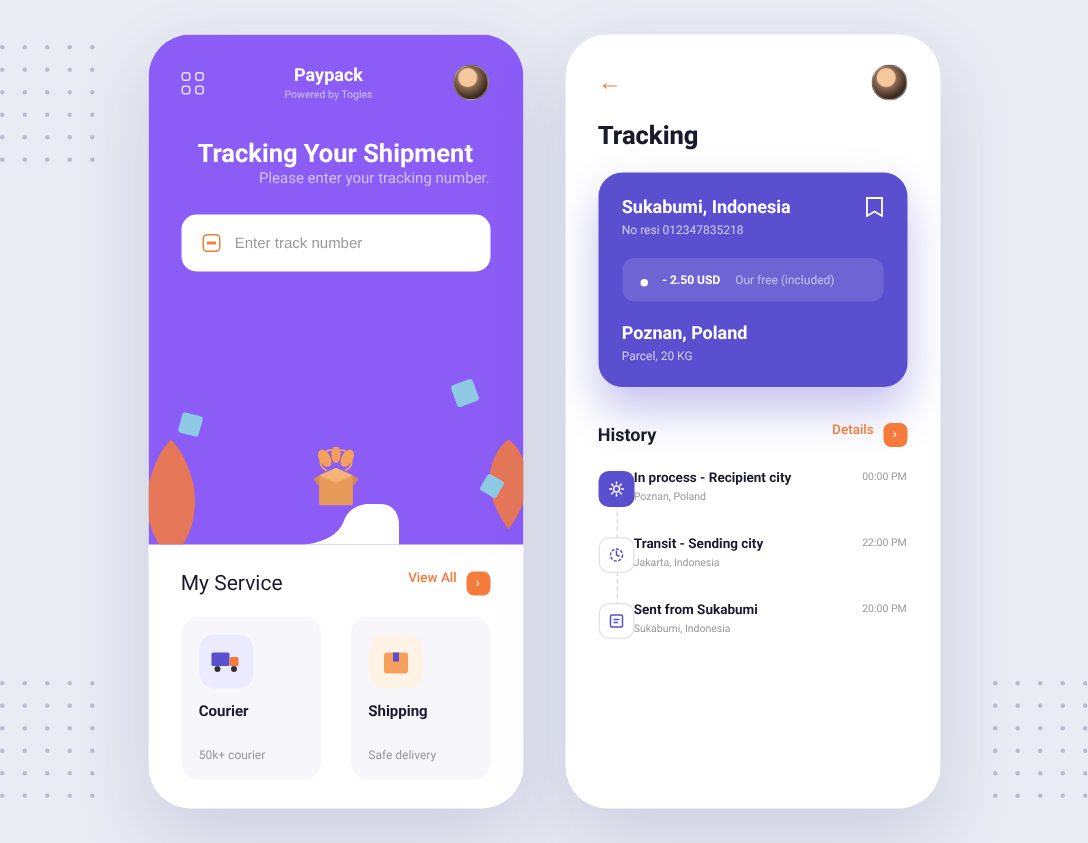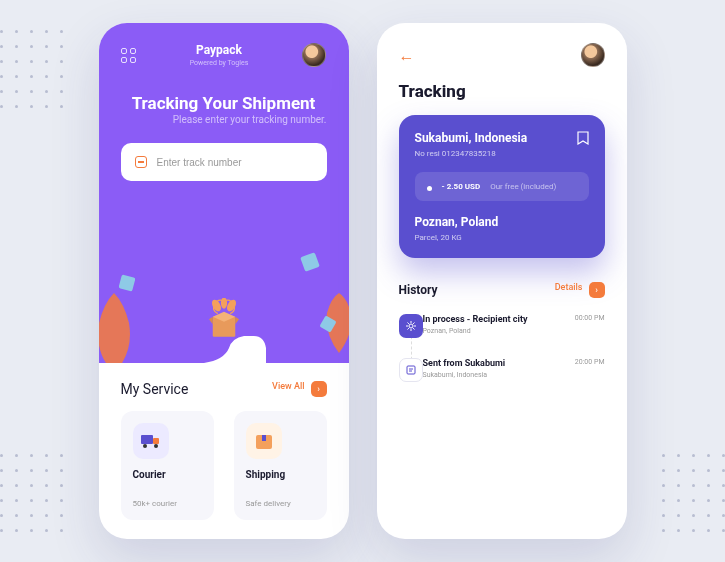--- a/index.html
+++ b/index.html
@@ -336,20 +336,35 @@
           <div>
             <div class="tl-title">In process - Recipient city</div>
             <div class="tl-sub">Poznan, Poland</div>
           </div>
           <div class="tl-time">00:00 PM</div>
         </div>
       </div>
       <div class="tl-item">
         <div class="tl-icon outline">
           <svg width="12" height="12" viewBox="0 0 12 12">
+              <circle cx="6" cy="6" r="4" fill="none" stroke="#5a4fcf" stroke-width="1" stroke-dasharray="2 1"></circle>
+              <path d="M6 3 v3 l2 1" stroke="#5a4fcf" stroke-width="1" fill="none"></path>
+            </svg>
+        </div>
+        <div class="tl-body">
+          <div>
+            <div class="tl-title">Transit - Sending city</div>
+            <div class="tl-sub">Jakarta, Indonesia</div>
+          </div>
+          <div class="tl-time">22:00 PM</div>
+        </div>
+      </div>
+      <div class="tl-item">
+        <div class="tl-icon outline">
+          <svg width="12" height="12" viewBox="0 0 12 12">
               <rect x="2" y="2" width="8" height="8" rx="1" fill="none" stroke="#5a4fcf" stroke-width="1"></rect>
               <path d="M4 5 h4 M4 7 h3" stroke="#5a4fcf" stroke-width="1"></path>
             </svg>
         </div>
         <div class="tl-body">
           <div>
             <div class="tl-title">Sent from Sukabumi</div>
             <div class="tl-sub">Sukabumi, Indonesia</div>
           </div>
           <div class="tl-time">20:00 PM</div>

